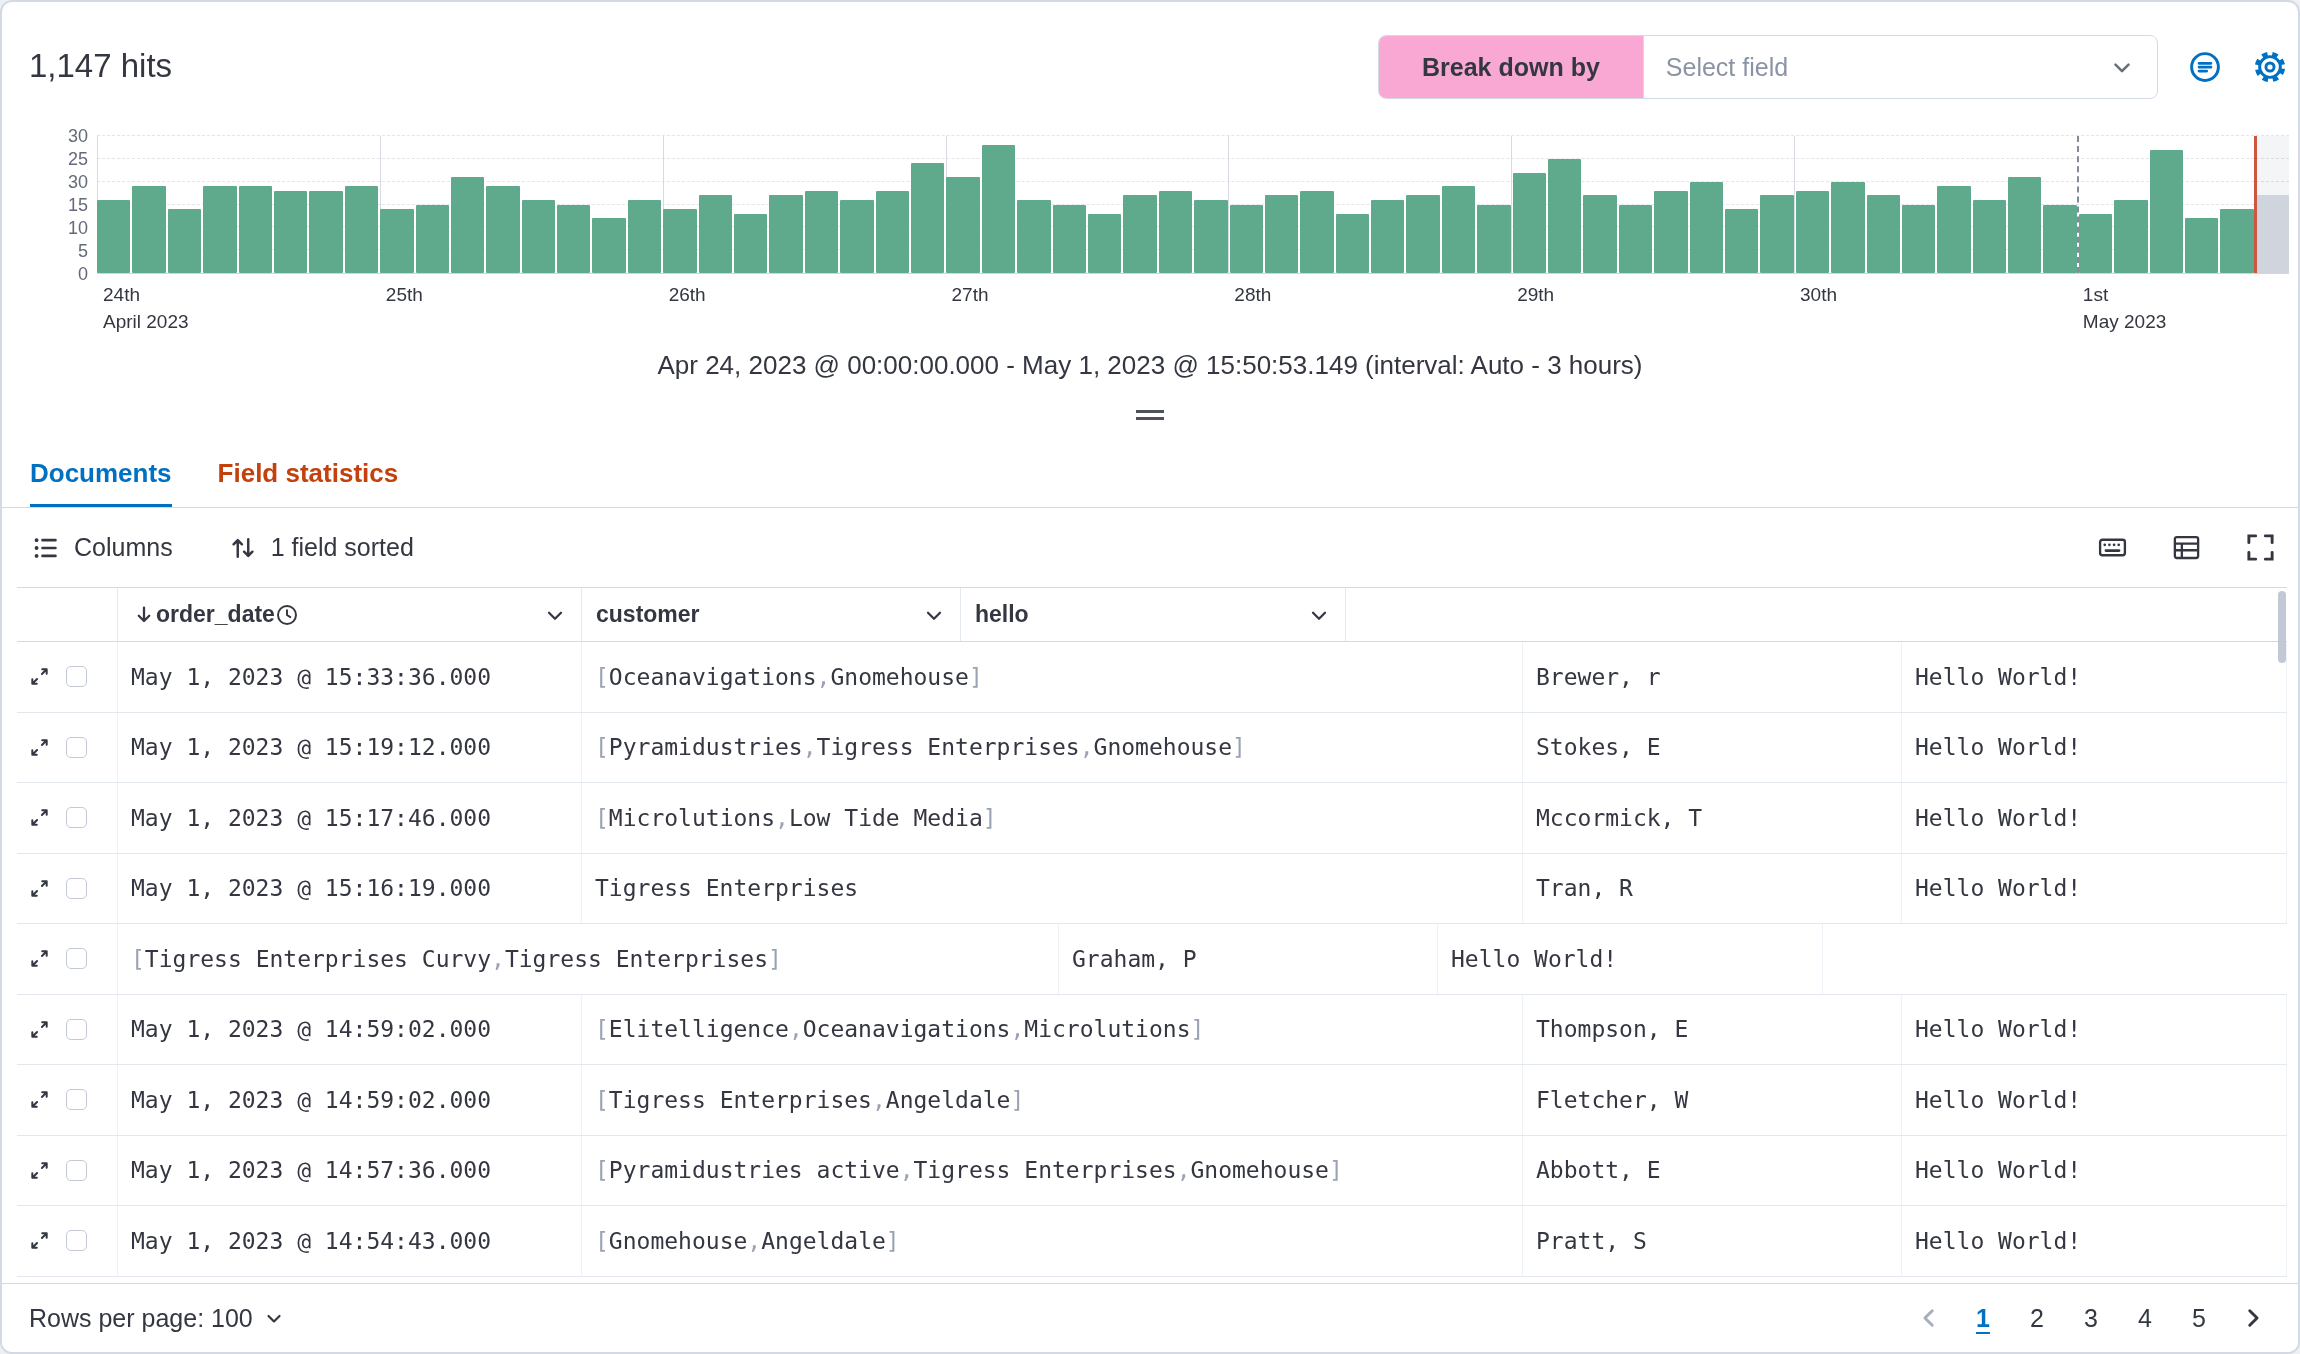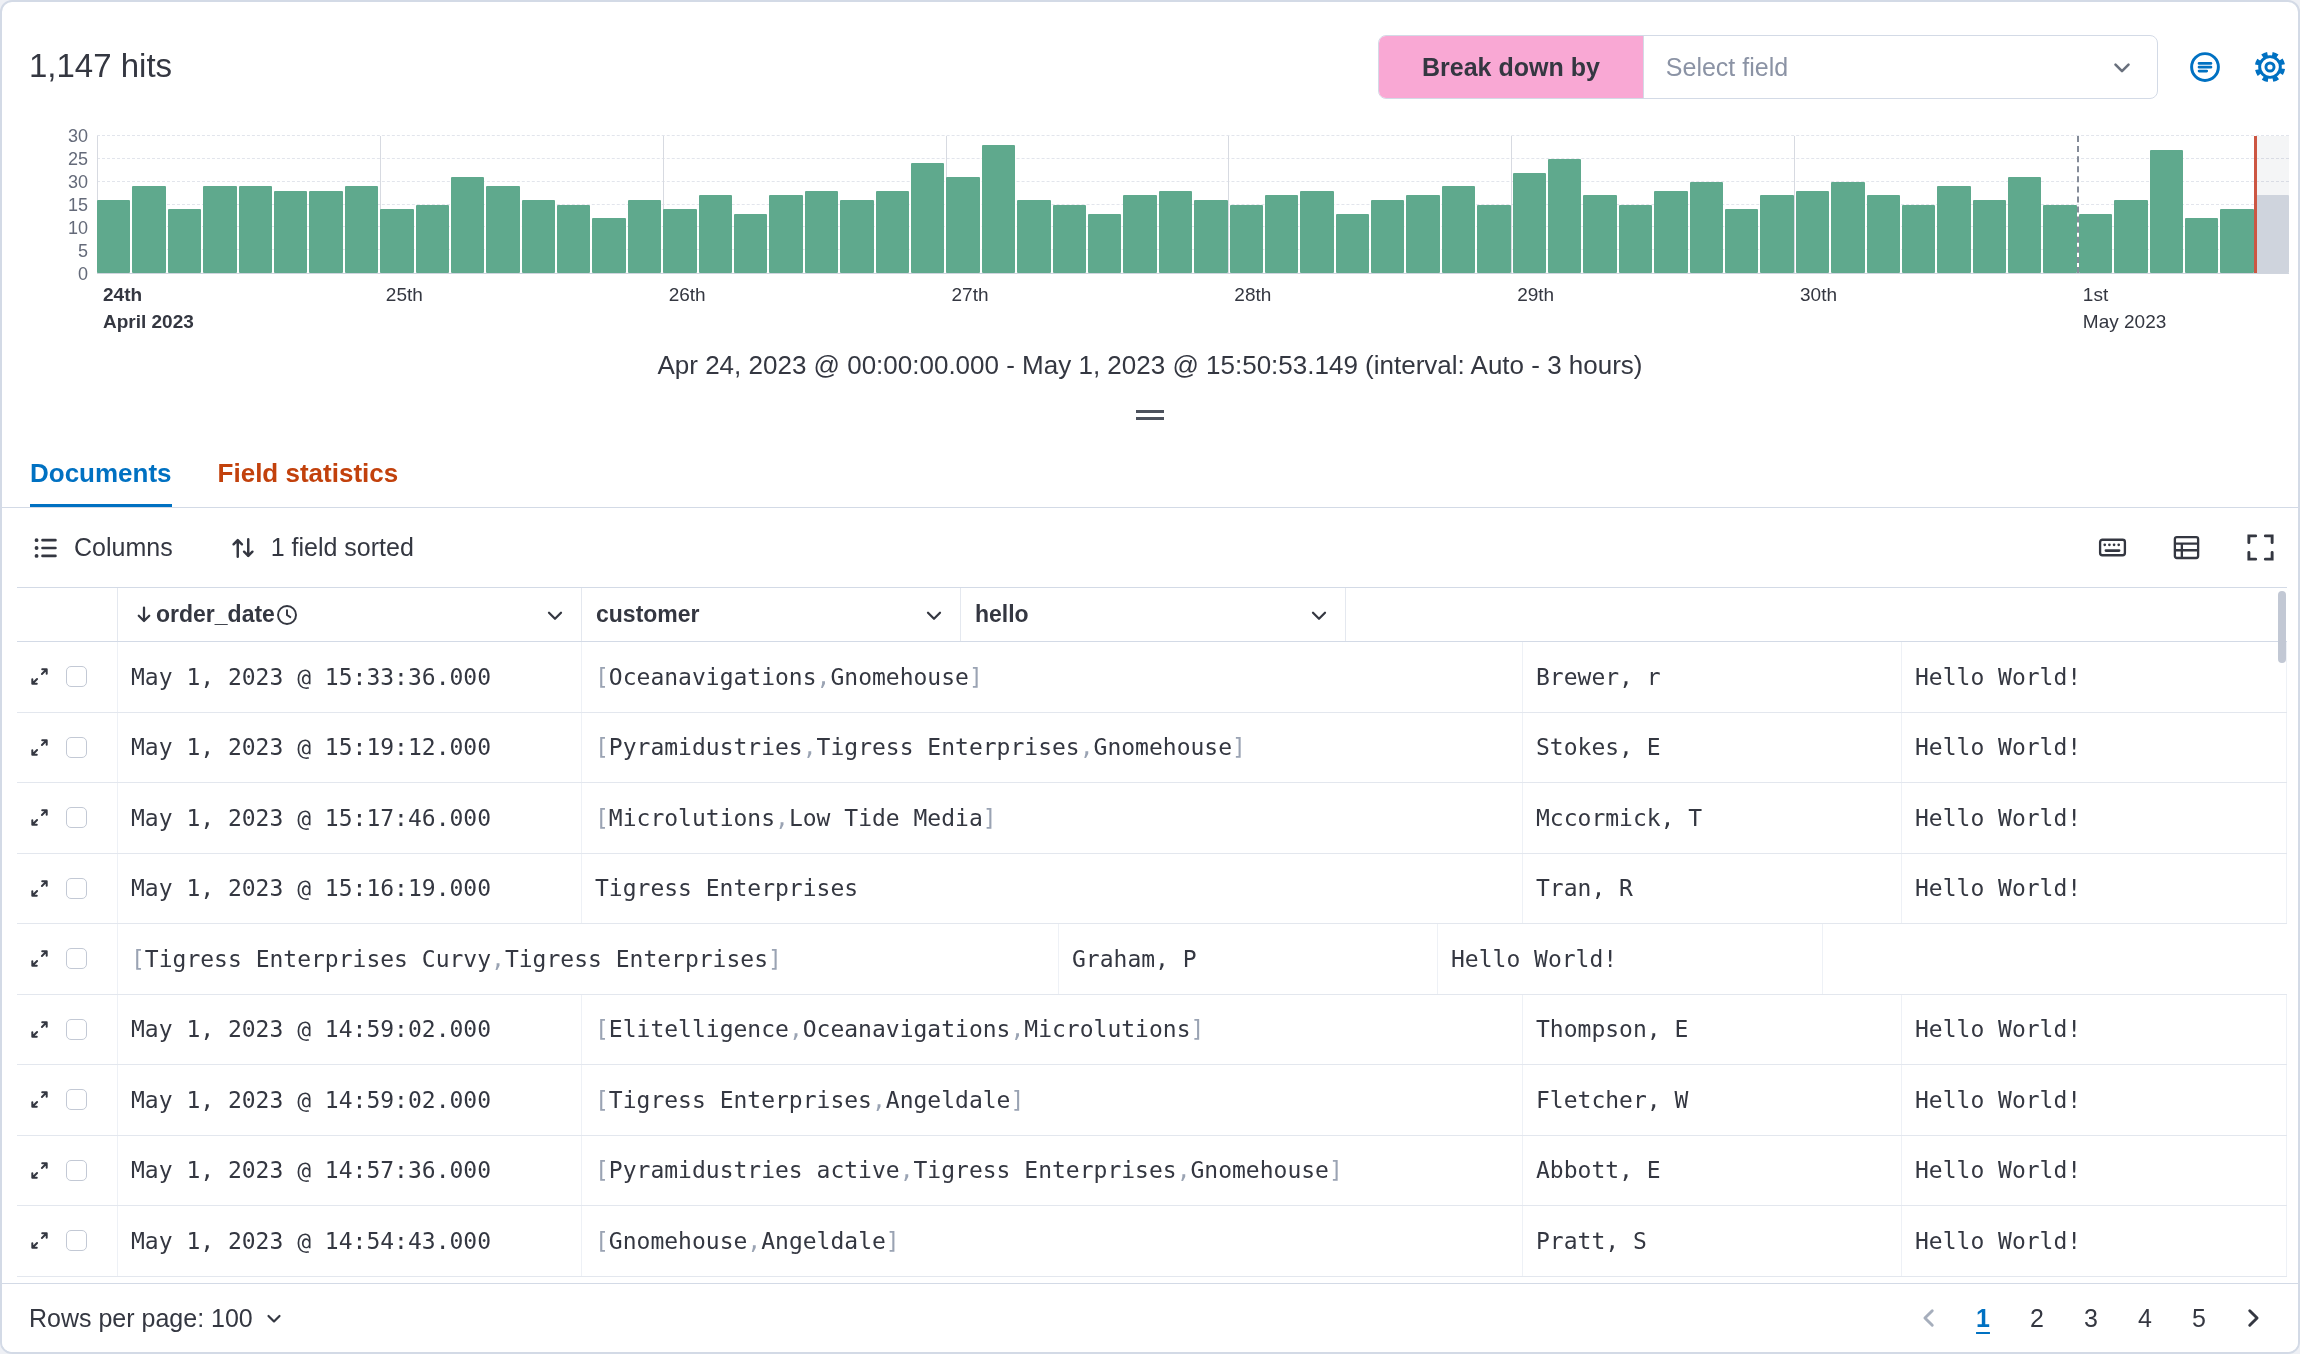--- a/index.html
+++ b/index.html
@@ -206,21 +206,21 @@
           <div class="bar" style="height: 40%; background: rgb(95, 169, 141);"></div>
           <div class="bar" style="height: 46.6667%; background: rgb(95, 169, 141);"></div>
           <div class="bar partial" style="height: 56.6667%;"></div>
         </div>
       <div class="vgridtop">
           <div class="vline dashed" style="left: 90.3226%;"></div>
         </div>
       <div class="marker" style="left: 98.3871%; background: rgb(204, 86, 66);"></div>
     </div>
     <div class="xaxis">
-        <div class="xlab" style="left: 0%; font-weight: bold;">
+        <div class="xlab" style="left: 0%;">
           <div>24th</div>
           <div>April 2023</div>
         </div>
         <div class="xlab" style="left: 12.9032%;">
           <div>25th</div>
         </div>
         <div class="xlab" style="left: 25.8065%;">
           <div>26th</div>
         </div>
         <div class="xlab" style="left: 38.7097%;">

